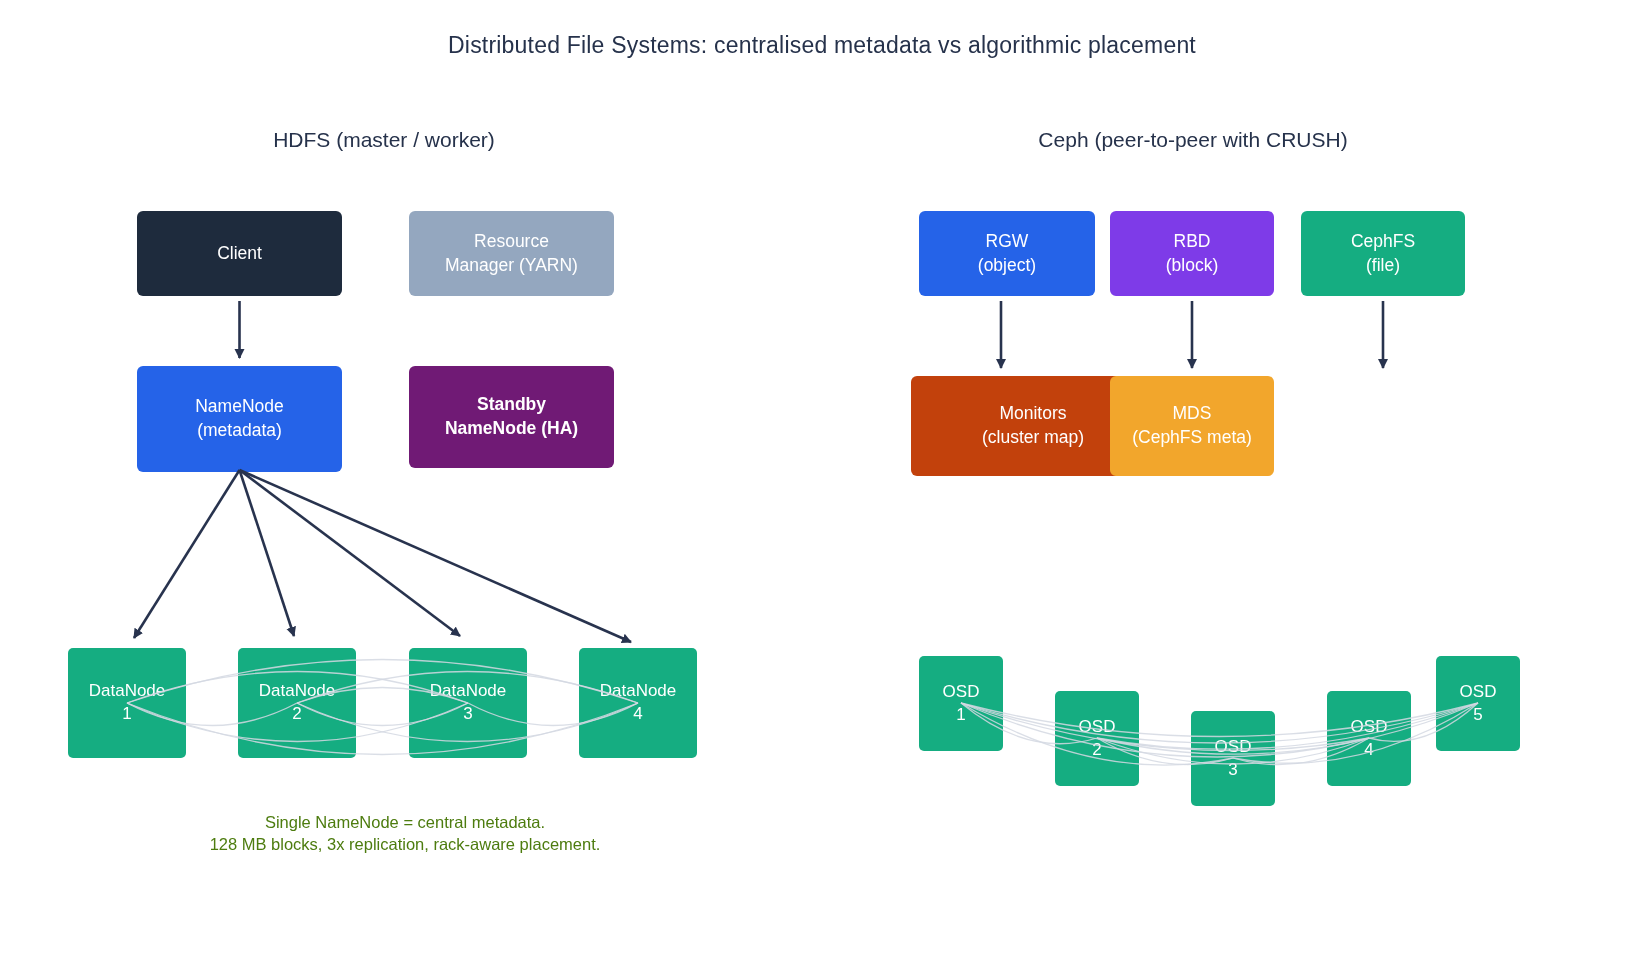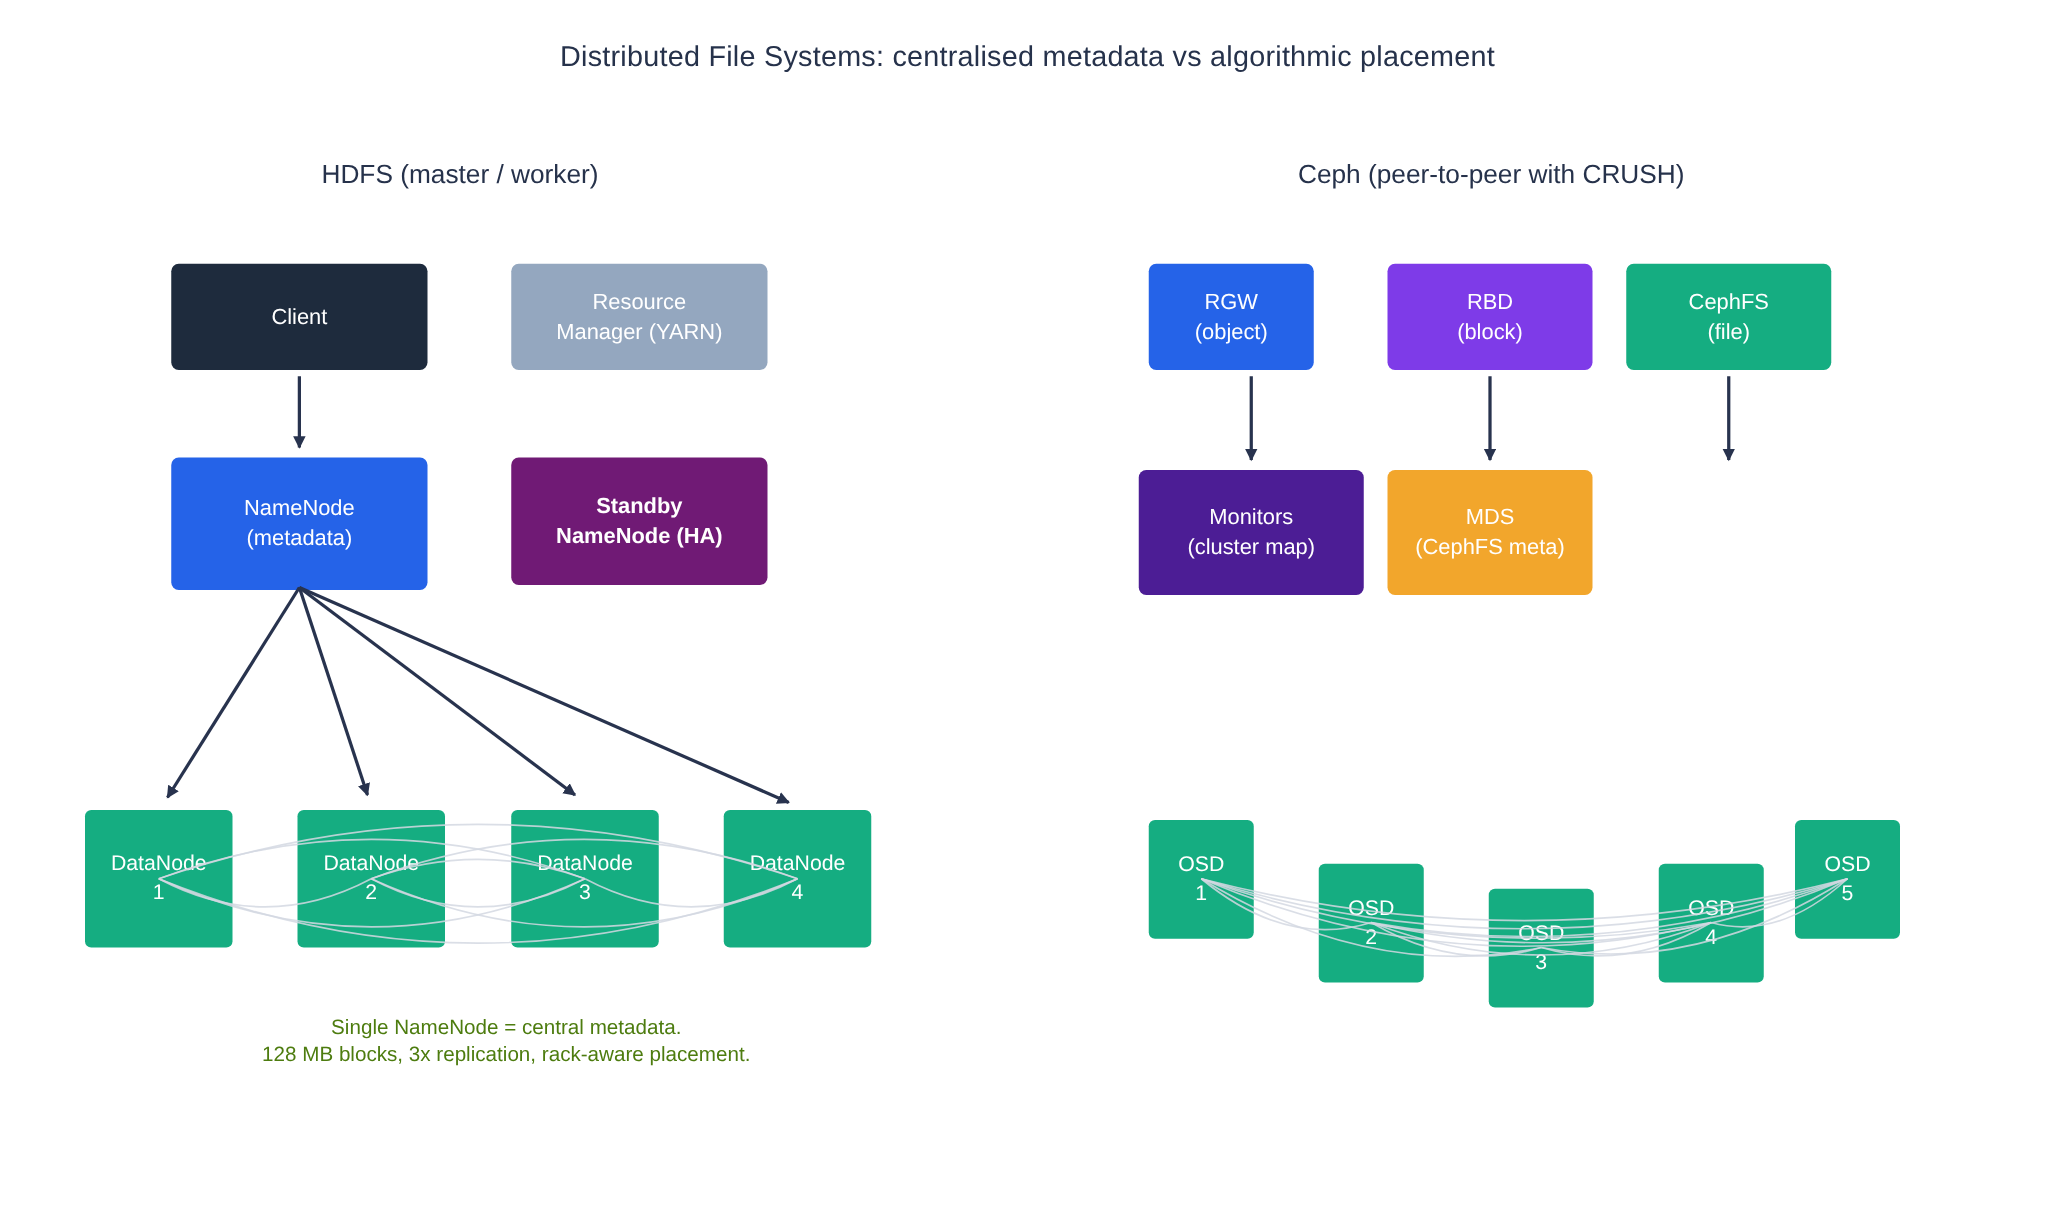--- a/index.html
+++ b/index.html
@@ -43,21 +43,21 @@
     z-index: 1;
   }
   .node.small { font-size: 17px; border-radius: 5px; }
   .c-client   { background: #1e2b3d; }
   .c-rm       { background: #94a7bf; }
   .c-namenode { background: #2563e8; }
   .c-standby  { background: #701a75; font-weight: bold; }
   .c-green    { background: #15ad81; }
   .c-rgw      { background: #2563e8; }
   .c-rbd      { background: #7e3be8; }
-  .c-mon      { background: #4c1d95; }
+  .c-mon      { background: #c2410c; padding-left: 32px; }
   .c-mds      { background: #f2a62c; }
   .c-mgr      { background: #f4b85c; }
   .caption {
     position: absolute;
     text-align: center;
     font-size: 16.5px;
     line-height: 1.33;
     color: #4d7c0f;
     white-space: pre-line;
     transform: translateX(-50%);
@@ -71,41 +71,41 @@
   .mesh { stroke: #d3d8e2; stroke-width: 1.3; fill: none; opacity: 0.85; }
   .arrow { stroke: #28334e; stroke-width: 2.6; fill: none; }
 </style>
 </head>
 <body>
 
 <div class="canvas">
 
   <div class="title">Distributed File Systems: centralised metadata vs algorithmic placement</div>
 
-  <div class="section-heading" style="left:368px; top:128px;">HDFS (master / worker)</div>
+  <div class="section-heading" style="left:384px; top:128px;">HDFS (master / worker)</div>
   <div class="section-heading" style="left:1193px; top:128px;">Ceph (peer-to-peer with CRUSH)</div>
 
   <div class="node c-client" style="left:137px; top:211px; width:205px; height:85px;">Client</div>
   <div class="node c-rm" style="left:409px; top:211px; width:205px; height:85px;">Resource
 Manager (YARN)</div>
   <div class="node c-namenode" style="left:137px; top:366px; width:205px; height:106px;">NameNode
 (metadata)</div>
   <div class="node c-standby" style="left:409px; top:366px; width:205px; height:102px;">Standby
 NameNode (HA)</div>
 
   <div class="node c-green small" style="left:68px;  top:648px; width:118px; height:110px;">DataNode
 1</div>
   <div class="node c-green small" style="left:238px; top:648px; width:118px; height:110px;">DataNode
 2</div>
   <div class="node c-green small" style="left:409px; top:648px; width:118px; height:110px;">DataNode
 3</div>
   <div class="node c-green small" style="left:579px; top:648px; width:118px; height:110px;">DataNode
 4</div>
 
-  <div class="node c-rgw" style="left:919px;  top:211px; width:132px; height:85px;">RGW
+  <div class="node c-rgw" style="left:919px;  top:211px; width:176px; height:85px;">RGW
 (object)</div>
   <div class="node c-rbd" style="left:1110px; top:211px; width:164px; height:85px;">RBD
 (block)</div>
   <div class="node c-green" style="left:1301px; top:211px; width:164px; height:85px;">CephFS
 (file)</div>
 
   <div class="node c-mon" style="left:911px;  top:376px; width:180px; height:100px;">Monitors
 (cluster map)</div>
   <div class="node c-mds" style="left:1110px; top:376px; width:164px; height:100px;">MDS
 (CephFS meta)</div>

